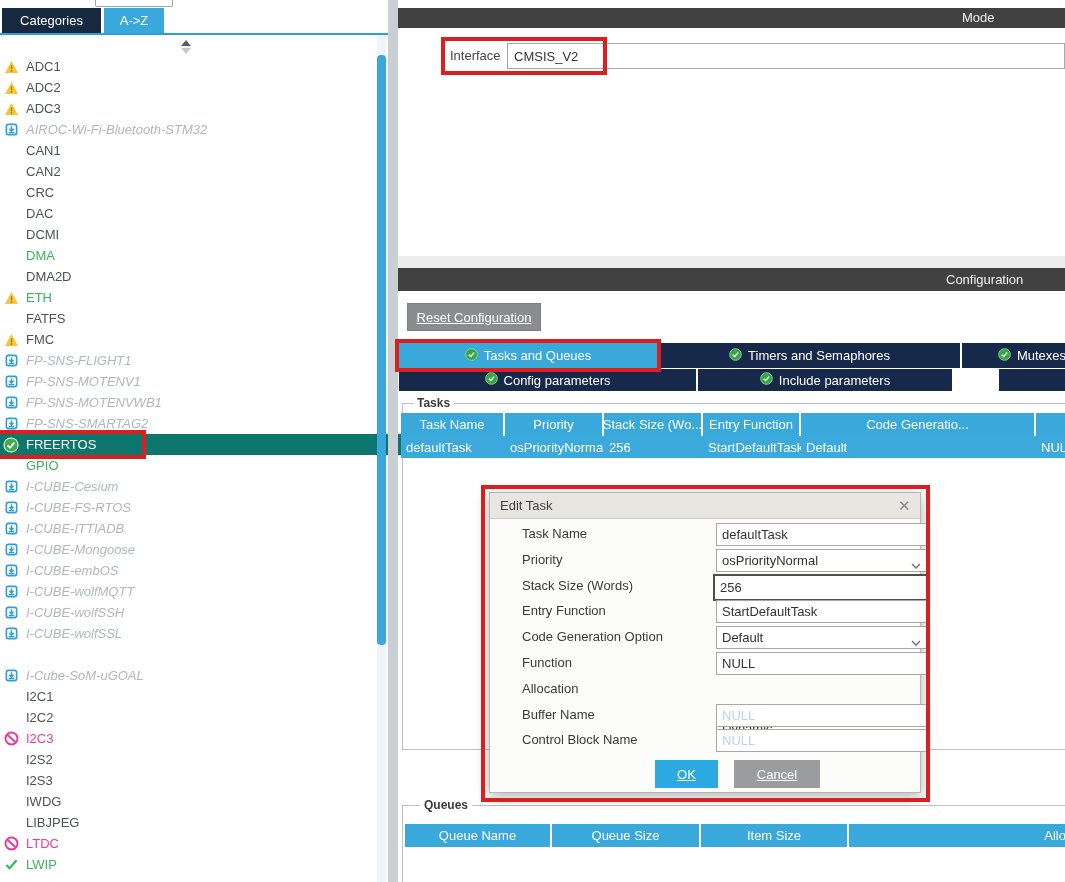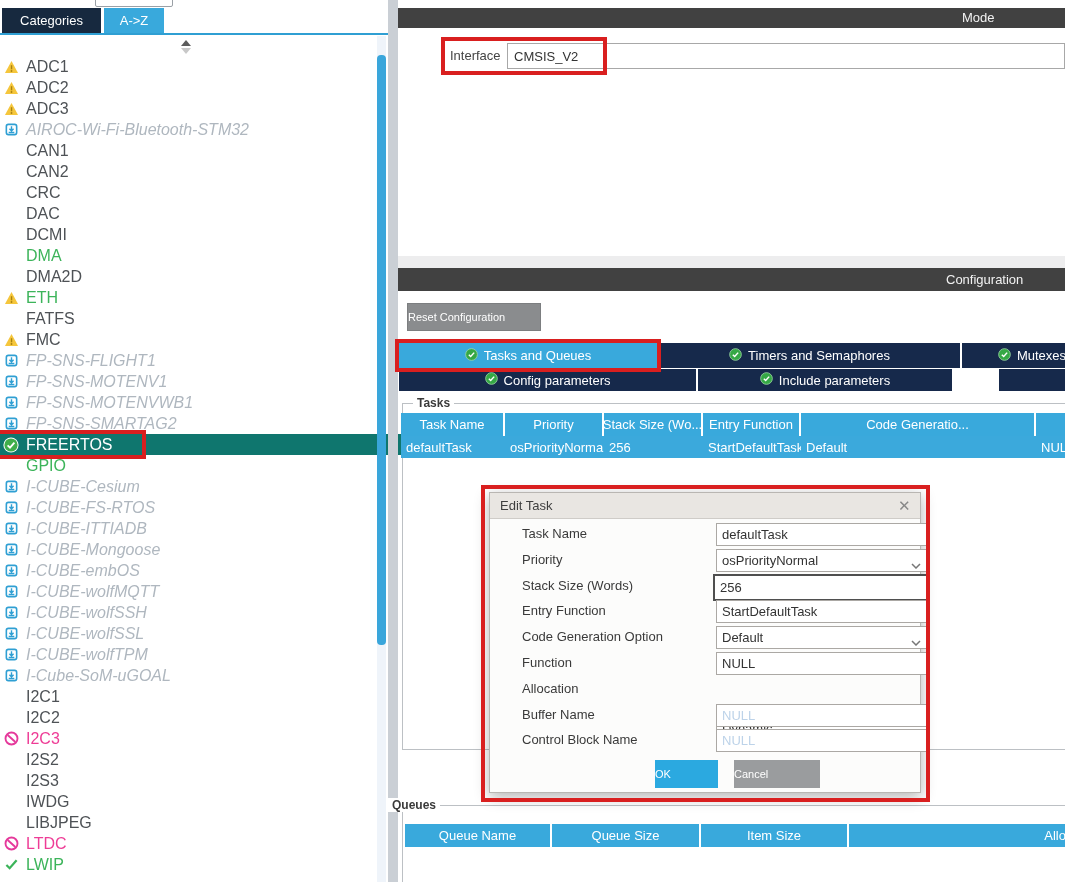--- a/index.html
+++ b/index.html
@@ -5,37 +5,37 @@
   html,body{margin:0;padding:0;background:#fff;}
   .screen{position:relative;width:1065px;height:882px;overflow:hidden;background:#fff;
           font-family:"Liberation Sans",sans-serif;-webkit-font-smoothing:antialiased;}
   .abs{position:absolute;box-sizing:border-box;}
   
   .side-tab{display:flex;align-items:center;justify-content:center;color:#fff;font-size:13px;cursor:pointer;}
   .tab-underline{background:#2F9FD3;}
   .search-remnant{border:1px solid #9aa0a6;border-radius:2px;background:#fff;}
   .sort-up{width:0;height:0;border-left:5px solid transparent;border-right:5px solid transparent;border-bottom:6px solid #5c5c5c;}
   .sort-dn{width:0;height:0;border-left:5px solid transparent;border-right:5px solid transparent;border-top:6px solid #c8c8c8;margin-top:2px;}
-  .p-item{position:absolute;left:0;width:410px;height:21px;display:flex;align-items:center;font-size:16px;color:#4e5256;cursor:pointer;}
+  .p-item{position:absolute;left:0;width:410px;height:21px;display:flex;align-items:center;font-size:13px;color:#4e5256;cursor:pointer;}
   .p-item .ic{position:absolute;left:3px;width:16px;height:16px;display:flex;align-items:center;justify-content:center;}
   .p-item .lb{position:absolute;left:26px;white-space:nowrap;}
   .p-item.green .lb{color:#3CB45A;}
   .p-item.pink .lb{color:#EE3C96;}
   .p-item.muted .lb{color:#AFB7BF;font-style:italic;}
   .p-item.selected{background:#0f766e;}
   .p-item.selected .lb{color:#fff;}
   .scroll-track{background:#EFF4FA;}
   .scroll-thumb{background:#3AA6DB;border-radius:4px;cursor:pointer;}
   .splitter{background:#CACFD5;cursor:col-resize;}
   
   .panel-header{background:#414141;}
   .panel-title{position:absolute;color:#f2f2f2;font-size:13px;white-space:nowrap;}
   .combo,.txt{background:#fff;border:1px solid #A8A8A8;font-size:13px;color:#333;
               display:flex;align-items:center;padding-left:6px;}
-  .btn{display:flex;align-items:center;justify-content:flex-start;color:#fff;font-size:11px;cursor:pointer;}
+  .btn{display:flex;align-items:center;justify-content:center;color:#fff;font-size:13px;cursor:pointer;text-decoration:underline;}
   .btn-gray{background:#8A8C8E;border:1px solid #7C7E80;}
   .tab-seg{display:flex;align-items:center;justify-content:center;gap:6px;color:#fff;font-size:13px;cursor:pointer;white-space:nowrap;}
   .tab-seg.navy{background:#16294B;}
   .tab-seg.sel{background:#39A9DC;}
   .fieldset{border:1px solid #BCC0C4;background:#fff;}
   .fs-label{position:absolute;background:#fff;padding:0 4px;font-size:12px;font-weight:700;color:#3a3a3a;}
   .hdr-cell{position:absolute;height:23px;background:#39A9DC;color:#fff;font-size:13px;
             display:flex;align-items:center;justify-content:center;overflow:hidden;white-space:nowrap;}
   .row-cell{position:absolute;height:22px;background:#3BA9DC;color:#fff;font-size:13px;
             display:flex;align-items:center;padding-left:5px;overflow:hidden;white-space:nowrap;cursor:pointer;}
@@ -283,29 +283,20 @@
       </div>
       <div class="p-item muted" style="top: 623px;">
         <span class="ic">
           <svg width="15" height="15" viewBox="0 0 16 16">
             <rect x="2.5" y="2.5" width="11" height="11" rx="2.2" fill="none" stroke="#2F9FD3" stroke-width="1.7"></rect>
             <path d="M8 4.5 v4.4 M5.8 7.2 L8 9.5 L10.2 7.2 M5 11.2 h6" stroke="#2F9FD3" stroke-width="1.5" fill="none"></path>
           </svg>
         </span>
         <span class="lb">I-CUBE-wolfSSL</span>
       </div>
-      <div class="p-item muted" style="top: 644px;">
-        <span class="ic">
-          <svg width="15" height="15" viewBox="0 0 16 16">
-            <rect x="2.5" y="2.5" width="11" height="11" rx="2.2" fill="none" stroke="#2F9FD3" stroke-width="1.7"></rect>
-            <path d="M8 4.5 v4.4 M5.8 7.2 L8 9.5 L10.2 7.2 M5 11.2 h6" stroke="#2F9FD3" stroke-width="1.5" fill="none"></path>
-          </svg>
-        </span>
-        <span class="lb">I-CUBE-wolfTPM</span>
-      </div>
       <div class="p-item muted" style="top: 665px;">
         <span class="ic">
           <svg width="15" height="15" viewBox="0 0 16 16">
             <rect x="2.5" y="2.5" width="11" height="11" rx="2.2" fill="none" stroke="#2F9FD3" stroke-width="1.7"></rect>
             <path d="M8 4.5 v4.4 M5.8 7.2 L8 9.5 L10.2 7.2 M5 11.2 h6" stroke="#2F9FD3" stroke-width="1.5" fill="none"></path>
           </svg>
         </span>
         <span class="lb">I-Cube-SoM-uGOAL</span>
       </div>
       <div class="p-item normal" style="top: 686px;">
@@ -436,21 +427,21 @@
       <div class="hdr-cell" style="left: 1036px; top: 413px; width: 210px;"></div>
       <div class="row-cell" style="left: 401px; top: 436px; width: 102px;">defaultTask</div>
       <div class="row-cell" style="left: 505px; top: 436px; width: 97px;">osPriorityNormal</div>
       <div class="row-cell" style="left: 604px; top: 436px; width: 97px;">256</div>
       <div class="row-cell" style="left: 703px; top: 436px; width: 96px;">StartDefaultTask</div>
       <div class="row-cell" style="left: 801px; top: 436px; width: 233px;">Default</div>
       <div class="row-cell" style="left: 1036px; top: 436px; width: 210px;">NULL</div>
     </div>
 
   <div class="abs fieldset" style="left:402px;top:805px;width:838px;height:200px;"></div>
-  <div class="fs-label" style="left:388px;top:798px;">Queues</div>
+  <div class="fs-label" style="left:420px;top:798px;">Queues</div>
   <div>
       <div class="hdr-cell" style="left: 405px; top: 824px; width: 145px;">Queue Name</div>
       <div class="hdr-cell" style="left: 552px; top: 824px; width: 147px;">Queue Size</div>
       <div class="hdr-cell" style="left: 701px; top: 824px; width: 146px;">Item Size</div>
       <div class="hdr-cell" style="left: 849px; top: 824px; width: 447px;">Allocation</div>
     </div>
 
   <div class="abs dialog" style="left:489px;top:492px;width:432px;height:301px;z-index:20;">
     <div class="dlg-title" style="height:25px;">
       <span>Edit Task</span>

